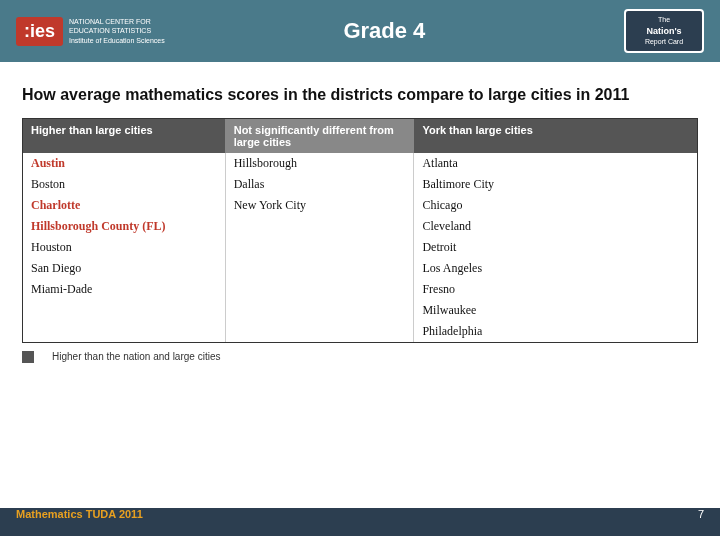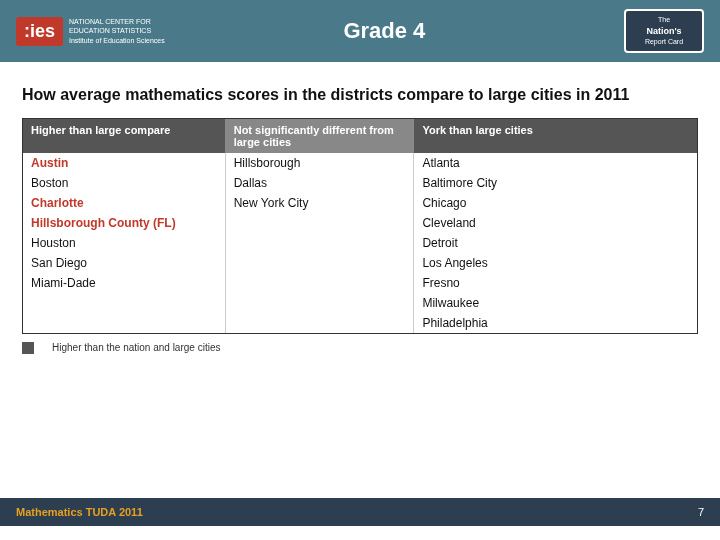--- a/index.html
+++ b/index.html
@@ -122,20 +122,21 @@
     thead th.col-not-sig {
       background: #888;
       color: #fff;
     }
 
     tbody td {
       padding: 3px 8px;
       vertical-align: top;
       border-right: 1px solid #ccc;
       color: #111;
+      font-family: Liberation Serif, serif;
     }
 
     tbody td:last-child {
       border-right: none;
     }
 
     .col-higher {
       width: 30%;
     }
 
@@ -160,25 +161,24 @@
       width: 12px;
       height: 12px;
       background: #555;
       flex-shrink: 0;
     }
 
     .footer {
       background: #2c3e50;
       height: 28px;
       display: flex;
-      align-items: center;
       justify-content: space-between;
       padding: 0 16px;
       position: absolute;
-      bottom: 14px;
+      bottom: 4px;
       width: 100%;
     }
 
     .footer-label {
       color: #e8a020;
       font-size: 11px;
       font-weight: bold;
     }
 
     .footer-page {
@@ -206,21 +206,21 @@
   </div>
 </div>
 
 <div class="content">
   <div class="subtitle">How average mathematics scores in the districts compare to large cities in 2011</div>
 
   <div class="table-container">
     <table>
       <thead>
         <tr>
-          <th class="col-higher">Higher than large compare</th>
+          <th class="col-higher">Higher than large cities</th>
           <th class="col-not-sig">Not significantly different from large cities</th>
           <th class="col-lower">York than large cities</th>
         </tr>
       </thead>
       <tbody id="table-body">
       <tr>
             <td style="color: rgb(192, 57, 43); font-weight: bold;">Austin</td>
             <td>Hillsborough</td>
             <td>Atlanta</td>
           </tr>

